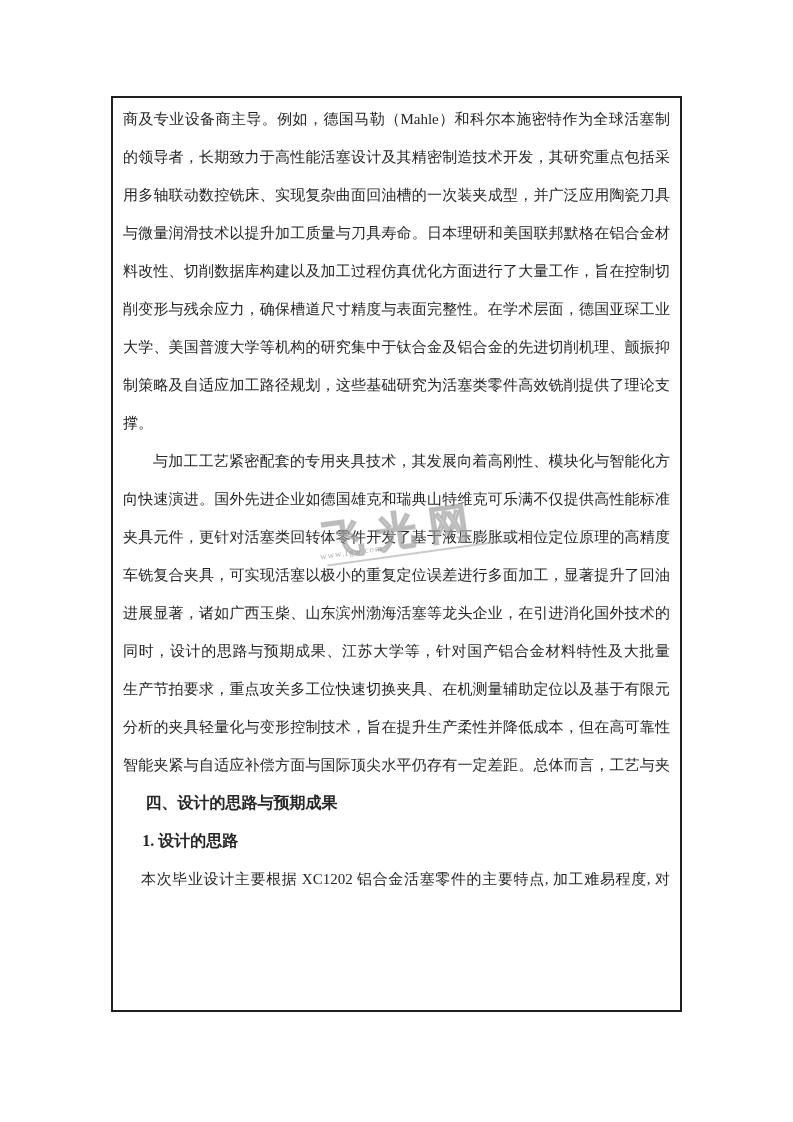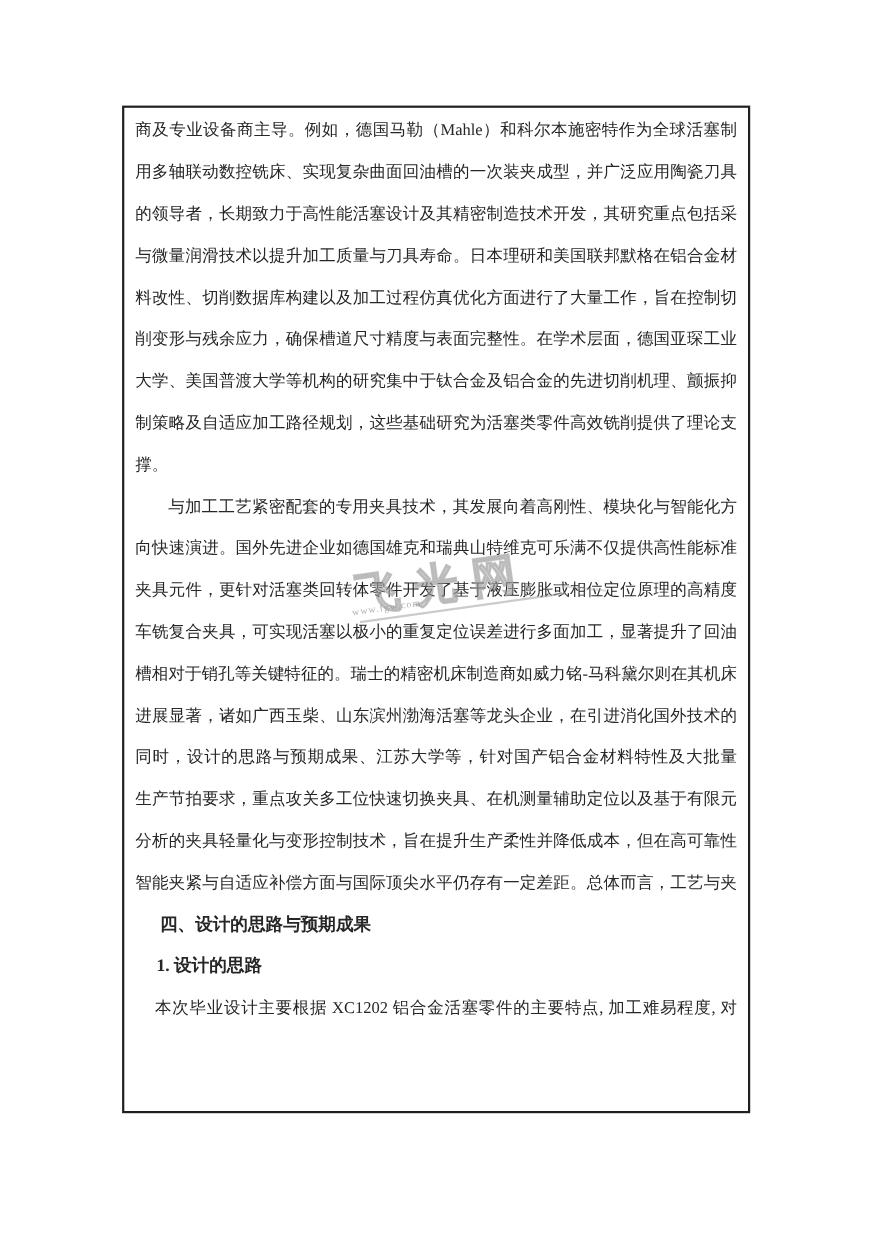--- a/index.html
+++ b/index.html
@@ -93,36 +93,35 @@
   }
 </style>
 </head>
 <body>
 
 <div class="page">
   <div class="doc-frame">
 
     <div>
         <div class="line">商及专业设备商主导。例如，德国马勒（Mahle）和科尔本施密特作为全球活塞制造</div>
+        <div class="line">的领导者，长期致力于高性能活塞设计及其精密制造技术开发，其研究重点包括采</div>
         <div class="line">用多轴联动数控铣床、实现复杂曲面回油槽的一次装夹成型，并广泛应用陶瓷刀具</div>
-        <div class="line">的领导者，长期致力于高性能活塞设计及其精密制造技术开发，其研究重点包括采</div>
         <div class="line">与微量润滑技术以提升加工质量与刀具寿命。日本理研和美国联邦默格在铝合金材</div>
         <div class="line">料改性、切削数据库构建以及加工过程仿真优化方面进行了大量工作，旨在控制切</div>
         <div class="line">削变形与残余应力，确保槽道尺寸精度与表面完整性。在学术层面，德国亚琛工业</div>
         <div class="line">大学、美国普渡大学等机构的研究集中于钛合金及铝合金的先进切削机理、颤振抑</div>
         <div class="line">制策略及自适应加工路径规划，这些基础研究为活塞类零件高效铣削提供了理论支</div>
         <div class="line short">撑。</div>
       </div>
 
     <div>
         <div class="line" style="text-indent: 2em;">与加工工艺紧密配套的专用夹具技术，其发展向着高刚性、模块化与智能化方</div>
         <div class="line">向快速演进。国外先进企业如德国雄克和瑞典山特维克可乐满不仅提供高性能标准</div>
         <div class="line">夹具元件，更针对活塞类回转体零件开发了基于液压膨胀或相位定位原理的高精度</div>
         <div class="line">车铣复合夹具，可实现活塞以极小的重复定位误差进行多面加工，显著提升了回油</div>
-        <div class="line">槽相对于销孔等关键特征的。瑞士的精密机床制造商如威力铭-马科黛尔则在其机床</div>
         <div class="line">进展显著，诸如广西玉柴、山东滨州渤海活塞等龙头企业，在引进消化国外技术的</div>
         <div class="line">同时，设计的思路与预期成果、江苏大学等，针对国产铝合金材料特性及大批量</div>
         <div class="line">生产节拍要求，重点攻关多工位快速切换夹具、在机测量辅助定位以及基于有限元</div>
         <div class="line">分析的夹具轻量化与变形控制技术，旨在提升生产柔性并降低成本，但在高可靠性</div>
         <div class="line">智能夹紧与自适应补偿方面与国际顶尖水平仍存有一定差距。总体而言，工艺与夹</div>
       </div>
 
     <div class="line heading h1">四、设计的思路与预期成果</div>
 
     <div class="line heading h2">1. 设计的思路</div>

